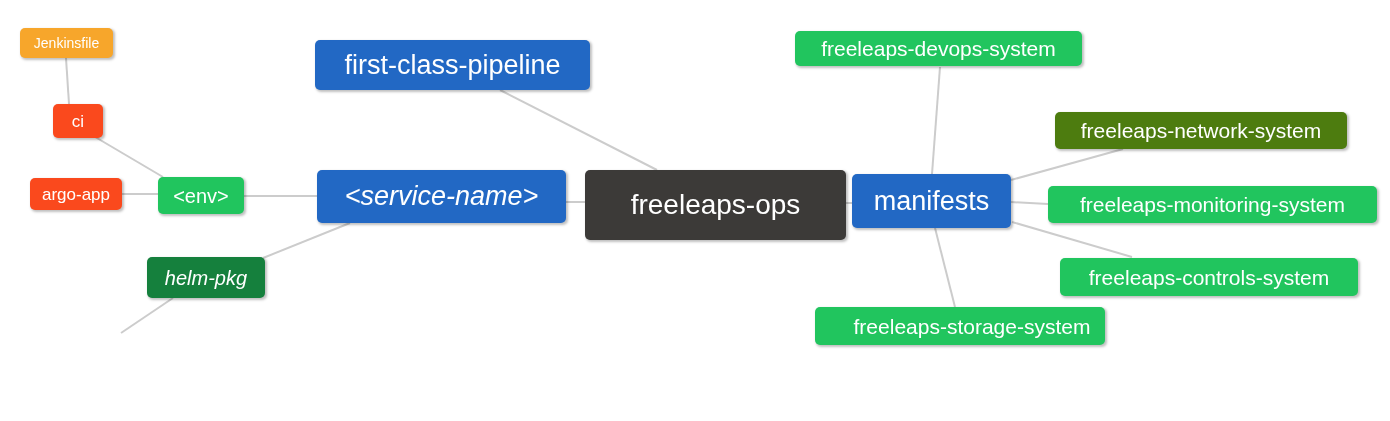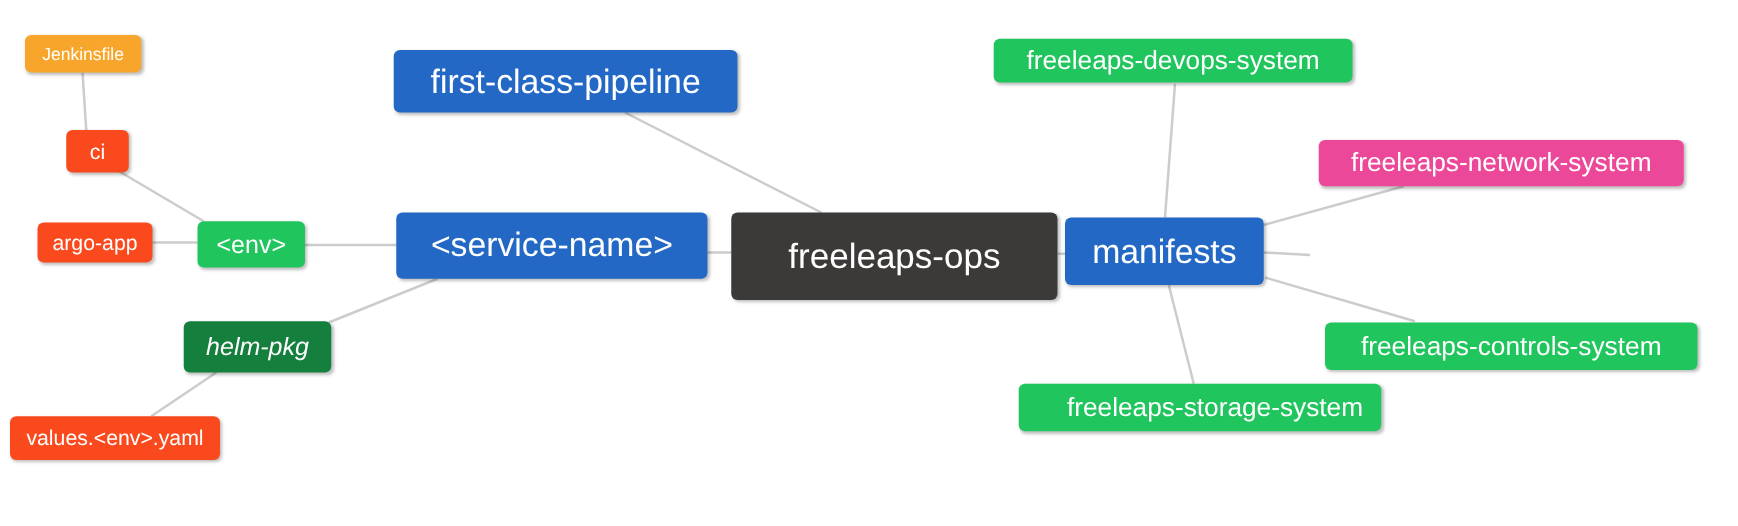--- a/index.html
+++ b/index.html
@@ -79,40 +79,40 @@
       </div>
       <div class="node" style="left: 30px; top: 178px; width: 92px; height: 32px; font-size: 17px; background: rgb(250, 73, 29); justify-content: center;">
         <span>argo-app</span>
       </div>
       <div class="node" style="left: 158px; top: 177px; width: 86px; height: 37px; font-size: 20px; background: rgb(33, 197, 94);">
         <span>&lt;env&gt;</span>
       </div>
       <div class="node" style="left: 315px; top: 40px; width: 275px; height: 50px; font-size: 27px; background: rgb(34, 104, 196);">
         <span>first-class-pipeline</span>
       </div>
-      <div class="node" style="left: 317px; top: 170px; width: 249px; height: 53px; font-size: 27px; background: rgb(34, 104, 196);">
+      <div class="node" style="left: 317px; top: 170px; width: 249px; height: 53px; font-size: 27px; background: rgb(34, 104, 196); font-style: italic;">
         <span>&lt;service-name&gt;</span>
       </div>
       <div class="node" style="left: 585px; top: 170px; width: 261px; height: 70px; font-size: 28px; background: rgb(60, 58, 56);">
         <span>freeleaps-ops</span>
       </div>
       <div class="node" style="left: 852px; top: 174px; width: 159px; height: 54px; font-size: 27px; background: rgb(34, 104, 196);">
         <span>manifests</span>
       </div>
       <div class="node" style="left: 147px; top: 257px; width: 118px; height: 41px; font-size: 20px; background: #15803d; font-style: italic;">
         <span>helm-pkg</span>
       </div>
-      <div class="node" style="left: 8px; top: 333px; width: 168px; height: 35px; font-size: 17px; background: rgb(250, 73, 29);">
-        <span>values.&lt;env&gt;.yaml</span>
-      </div>
       <div class="node" style="left: 795px; top: 31px; width: 287px; height: 35px; font-size: 21px; background: rgb(33, 197, 94);">
         <span>freeleaps-devops-system</span>
       </div>
-      <div class="node" style="left: 1055px; top: 112px; width: 292px; height: 37px; font-size: 21px; background: #ec4899;">
+      <div class="node" style="left: 1055px; top: 112px; width: 292px; height: 37px; font-size: 21px; background: #4d7c0f;">
         <span>freeleaps-network-system</span>
+      </div>
+      <div class="node" style="left: 1048px; top: 186px; width: 329px; height: 37px; font-size: 21px; background: rgb(33, 197, 94);">
+        <span>freeleaps-monitoring-system</span>
       </div>
       <div class="node" style="left: 1060px; top: 258px; width: 298px; height: 38px; font-size: 21px; background: rgb(33, 197, 94); align-items: center;">
         <span>freeleaps-controls-system</span>
       </div>
       <div class="node" style="left: 815px; top: 307px; width: 290px; height: 38px; font-size: 21px; background: rgb(33, 197, 94); padding-left: 24px;">
         <span>freeleaps-storage-system</span>
       </div>
     </div>
 </div>
 

